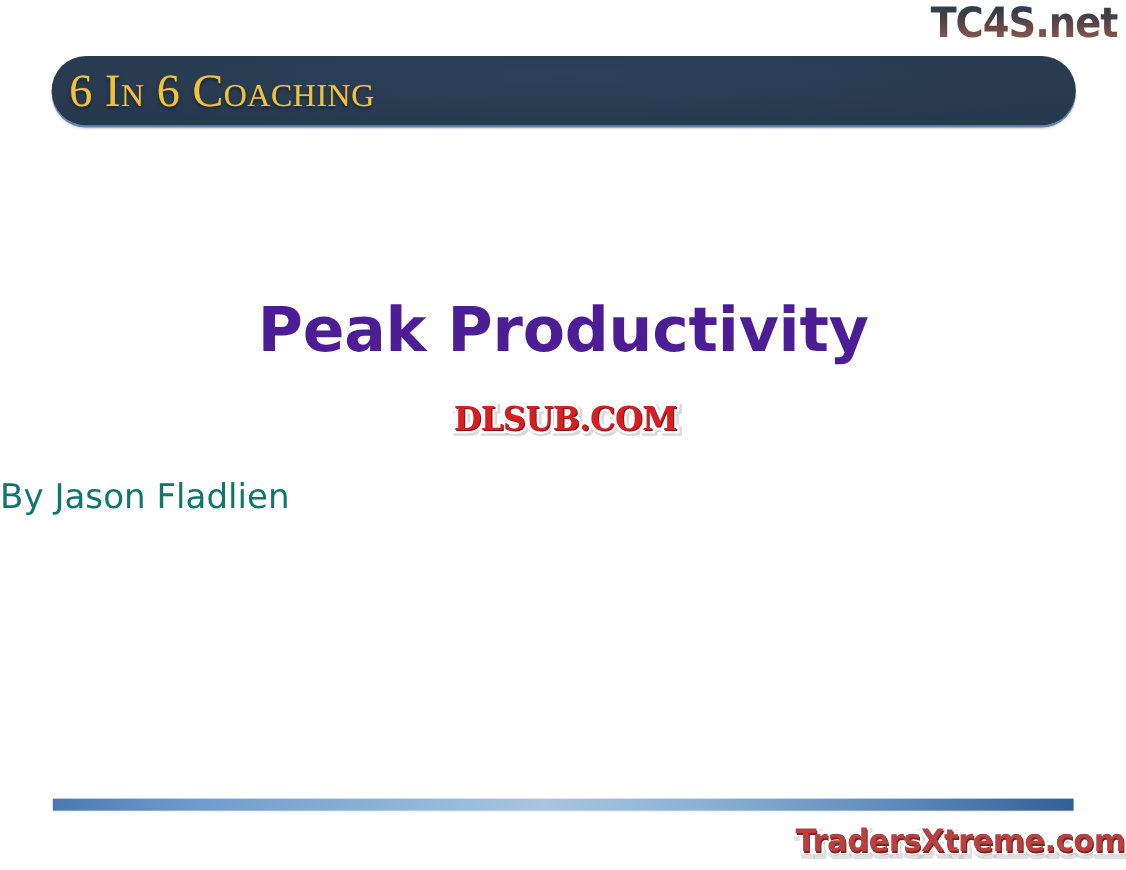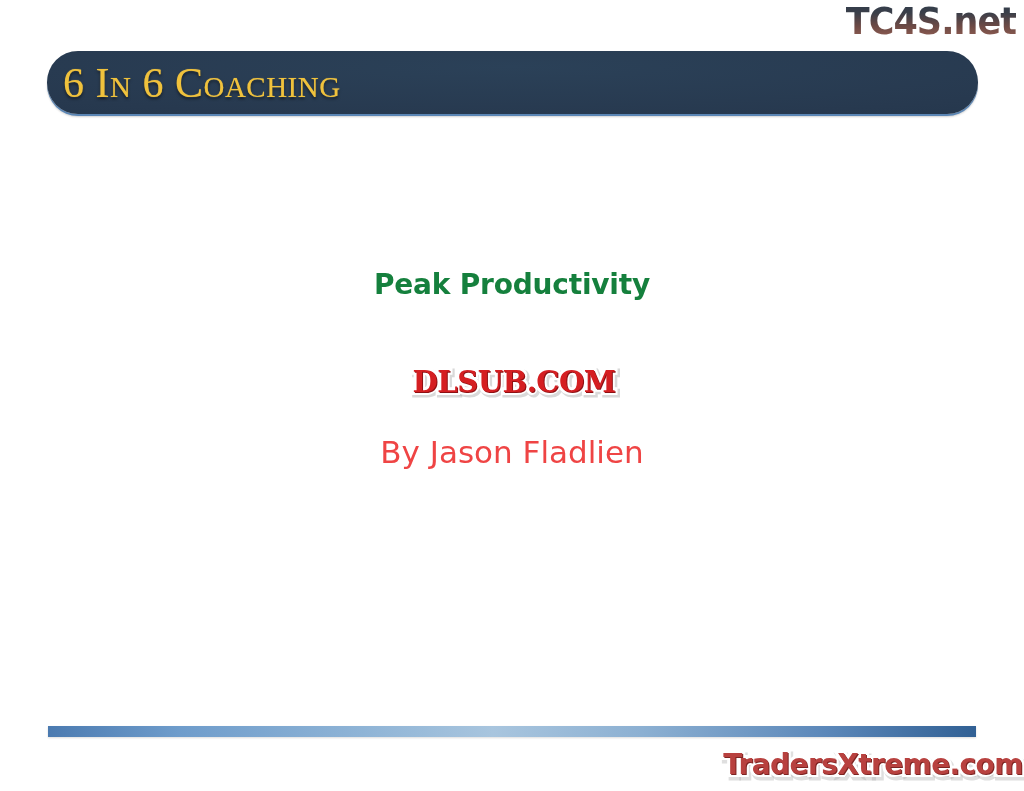--- a/index.html
+++ b/index.html
@@ -54,37 +54,37 @@
   }
 
   
   #slide-title {
     position: absolute;
     left: 0;
     top: 268px;
     width: 1024px;
     text-align: center;
     font-family: "DejaVu Sans", sans-serif;
-    font-size: 28px;
-    font-weight: bold;
-    color: #15803d;
+    font-size: 56px;
+    font-weight: bold;
+    color: #4c1d95;
     letter-spacing: -0.2px;
   }
 
   
   #slide-byline {
     position: absolute;
     left: 0;
     top: 434px;
     width: 1024px;
-    text-align: center;
+    text-align: left;
     font-family: "DejaVu Sans", sans-serif;
     font-size: 31px;
     font-weight: 400;
-    color: #ef4444;
+    color: #0f766e;
   }
 
   
   #bottom-rule {
     position: absolute;
     left: 48px;
     top: 726px;
     width: 928px;
     height: 11px;
     background: linear-gradient(

